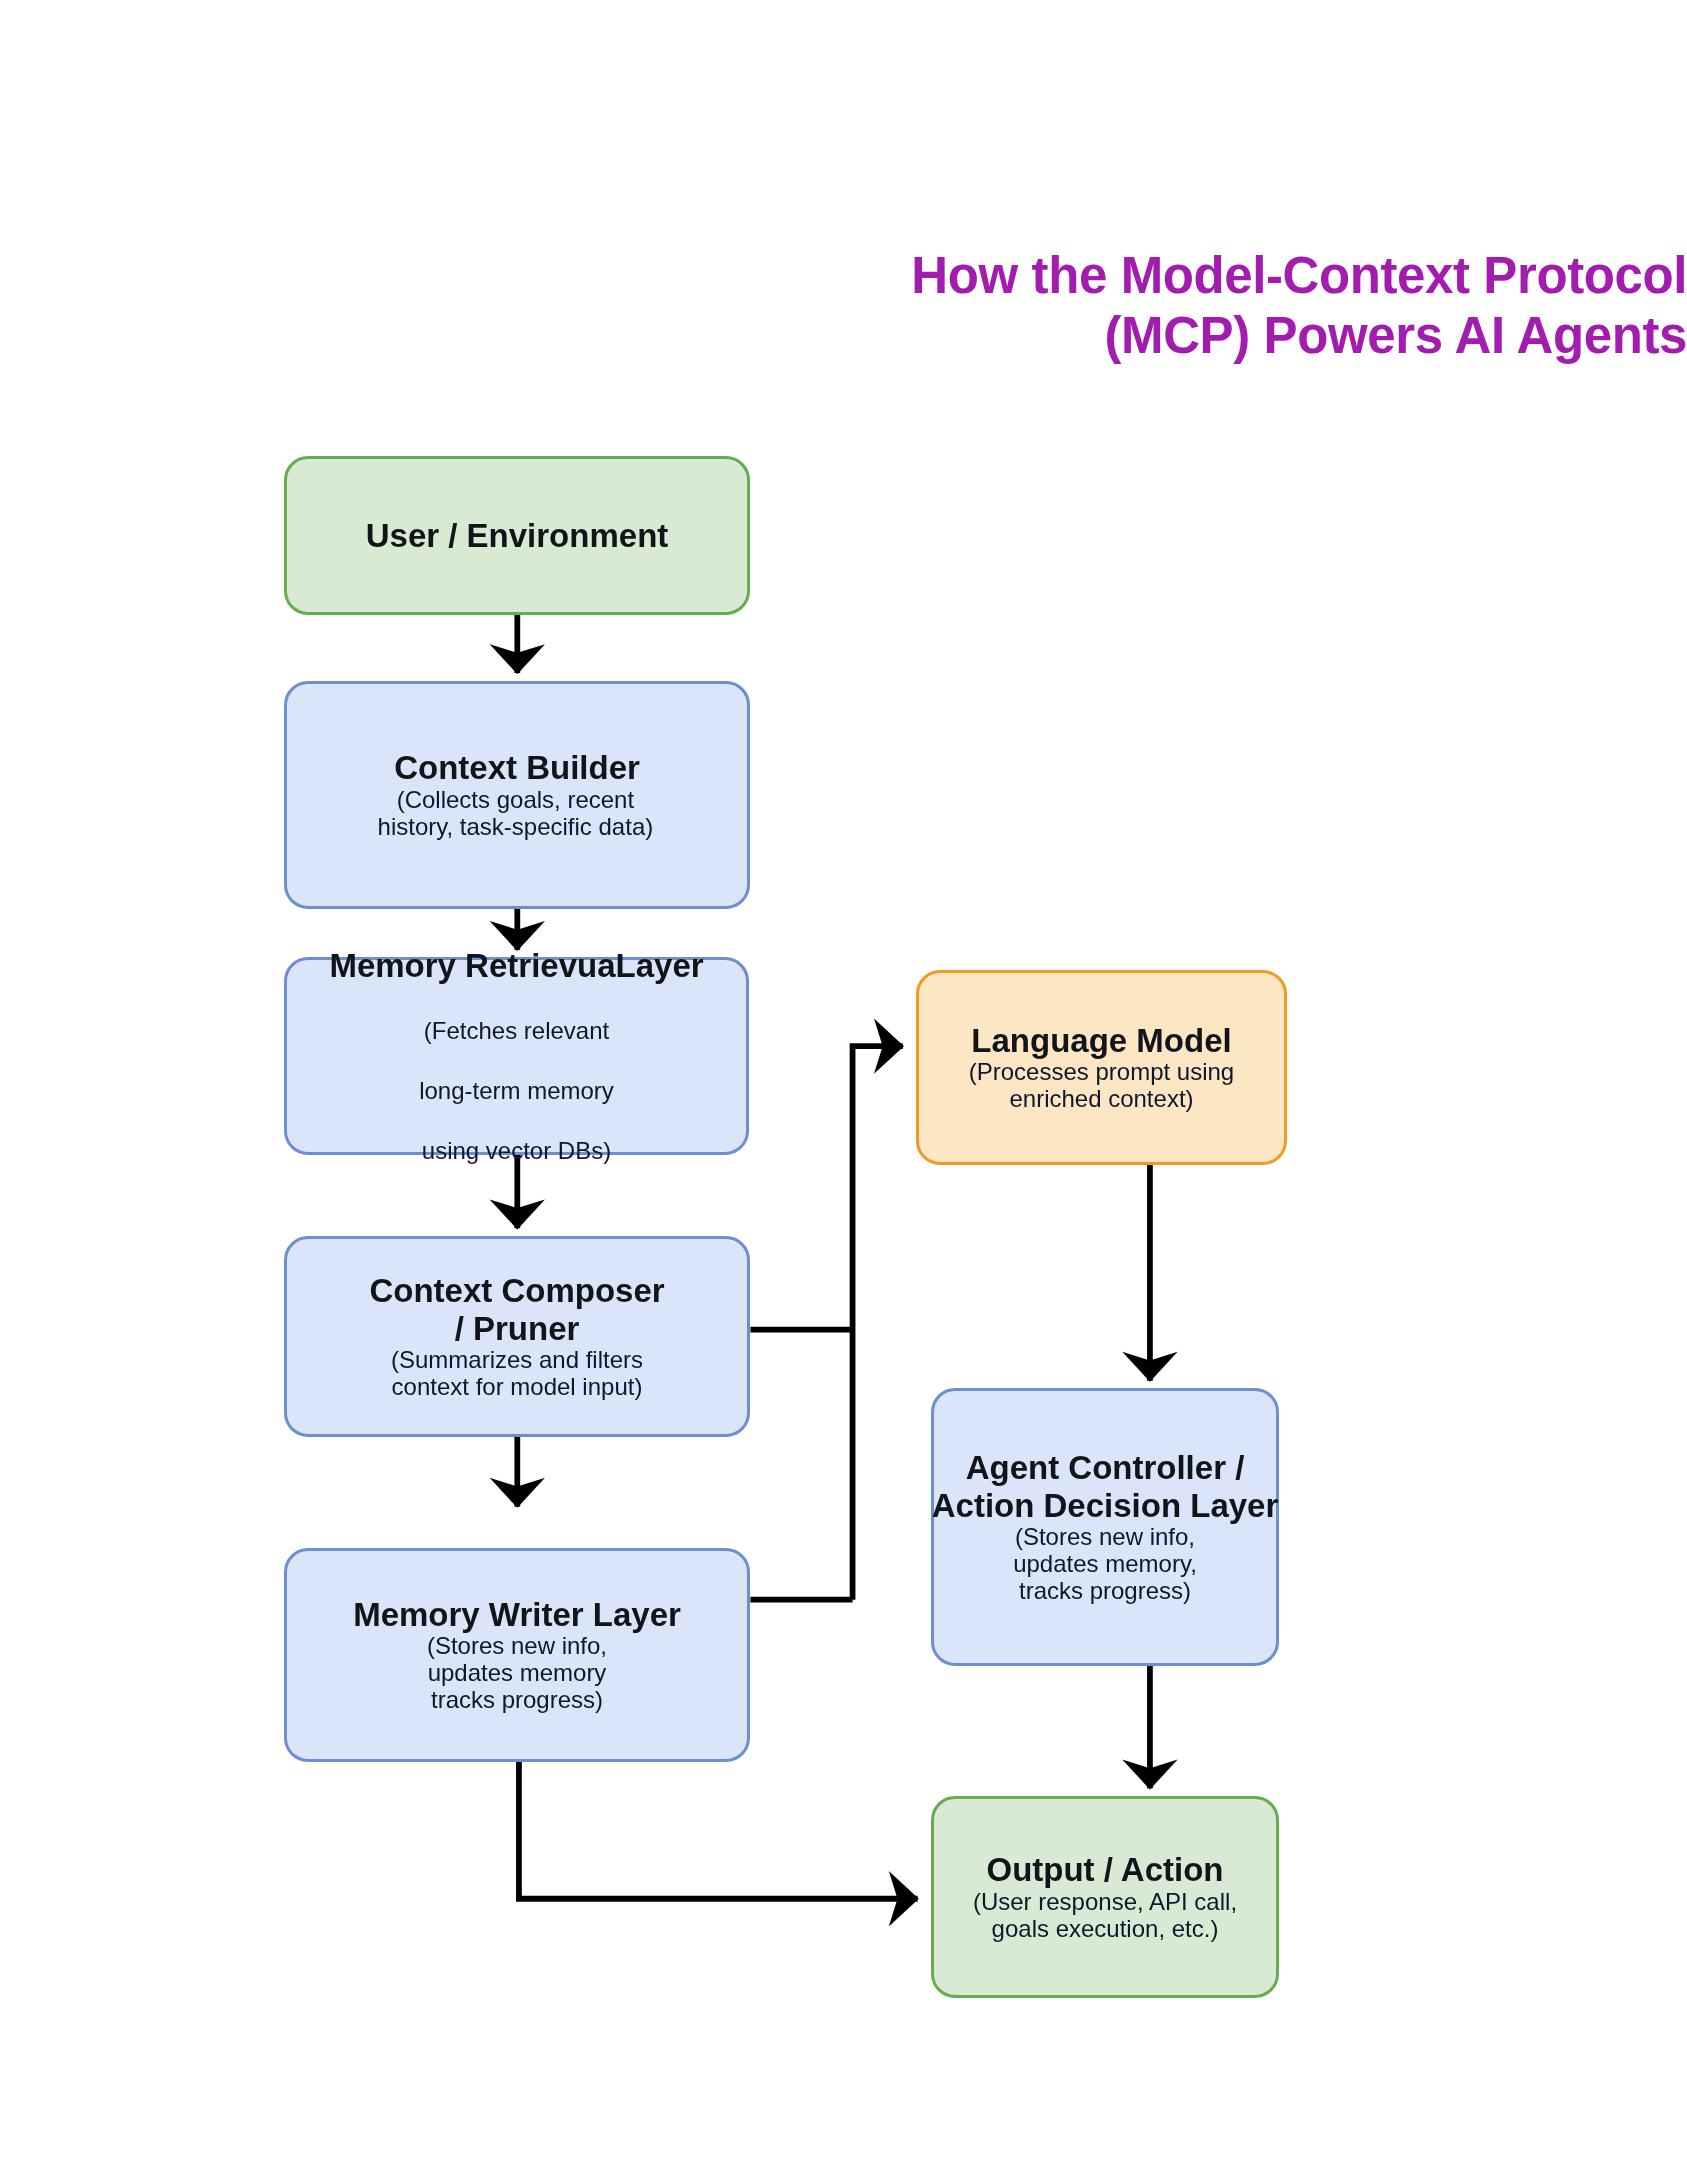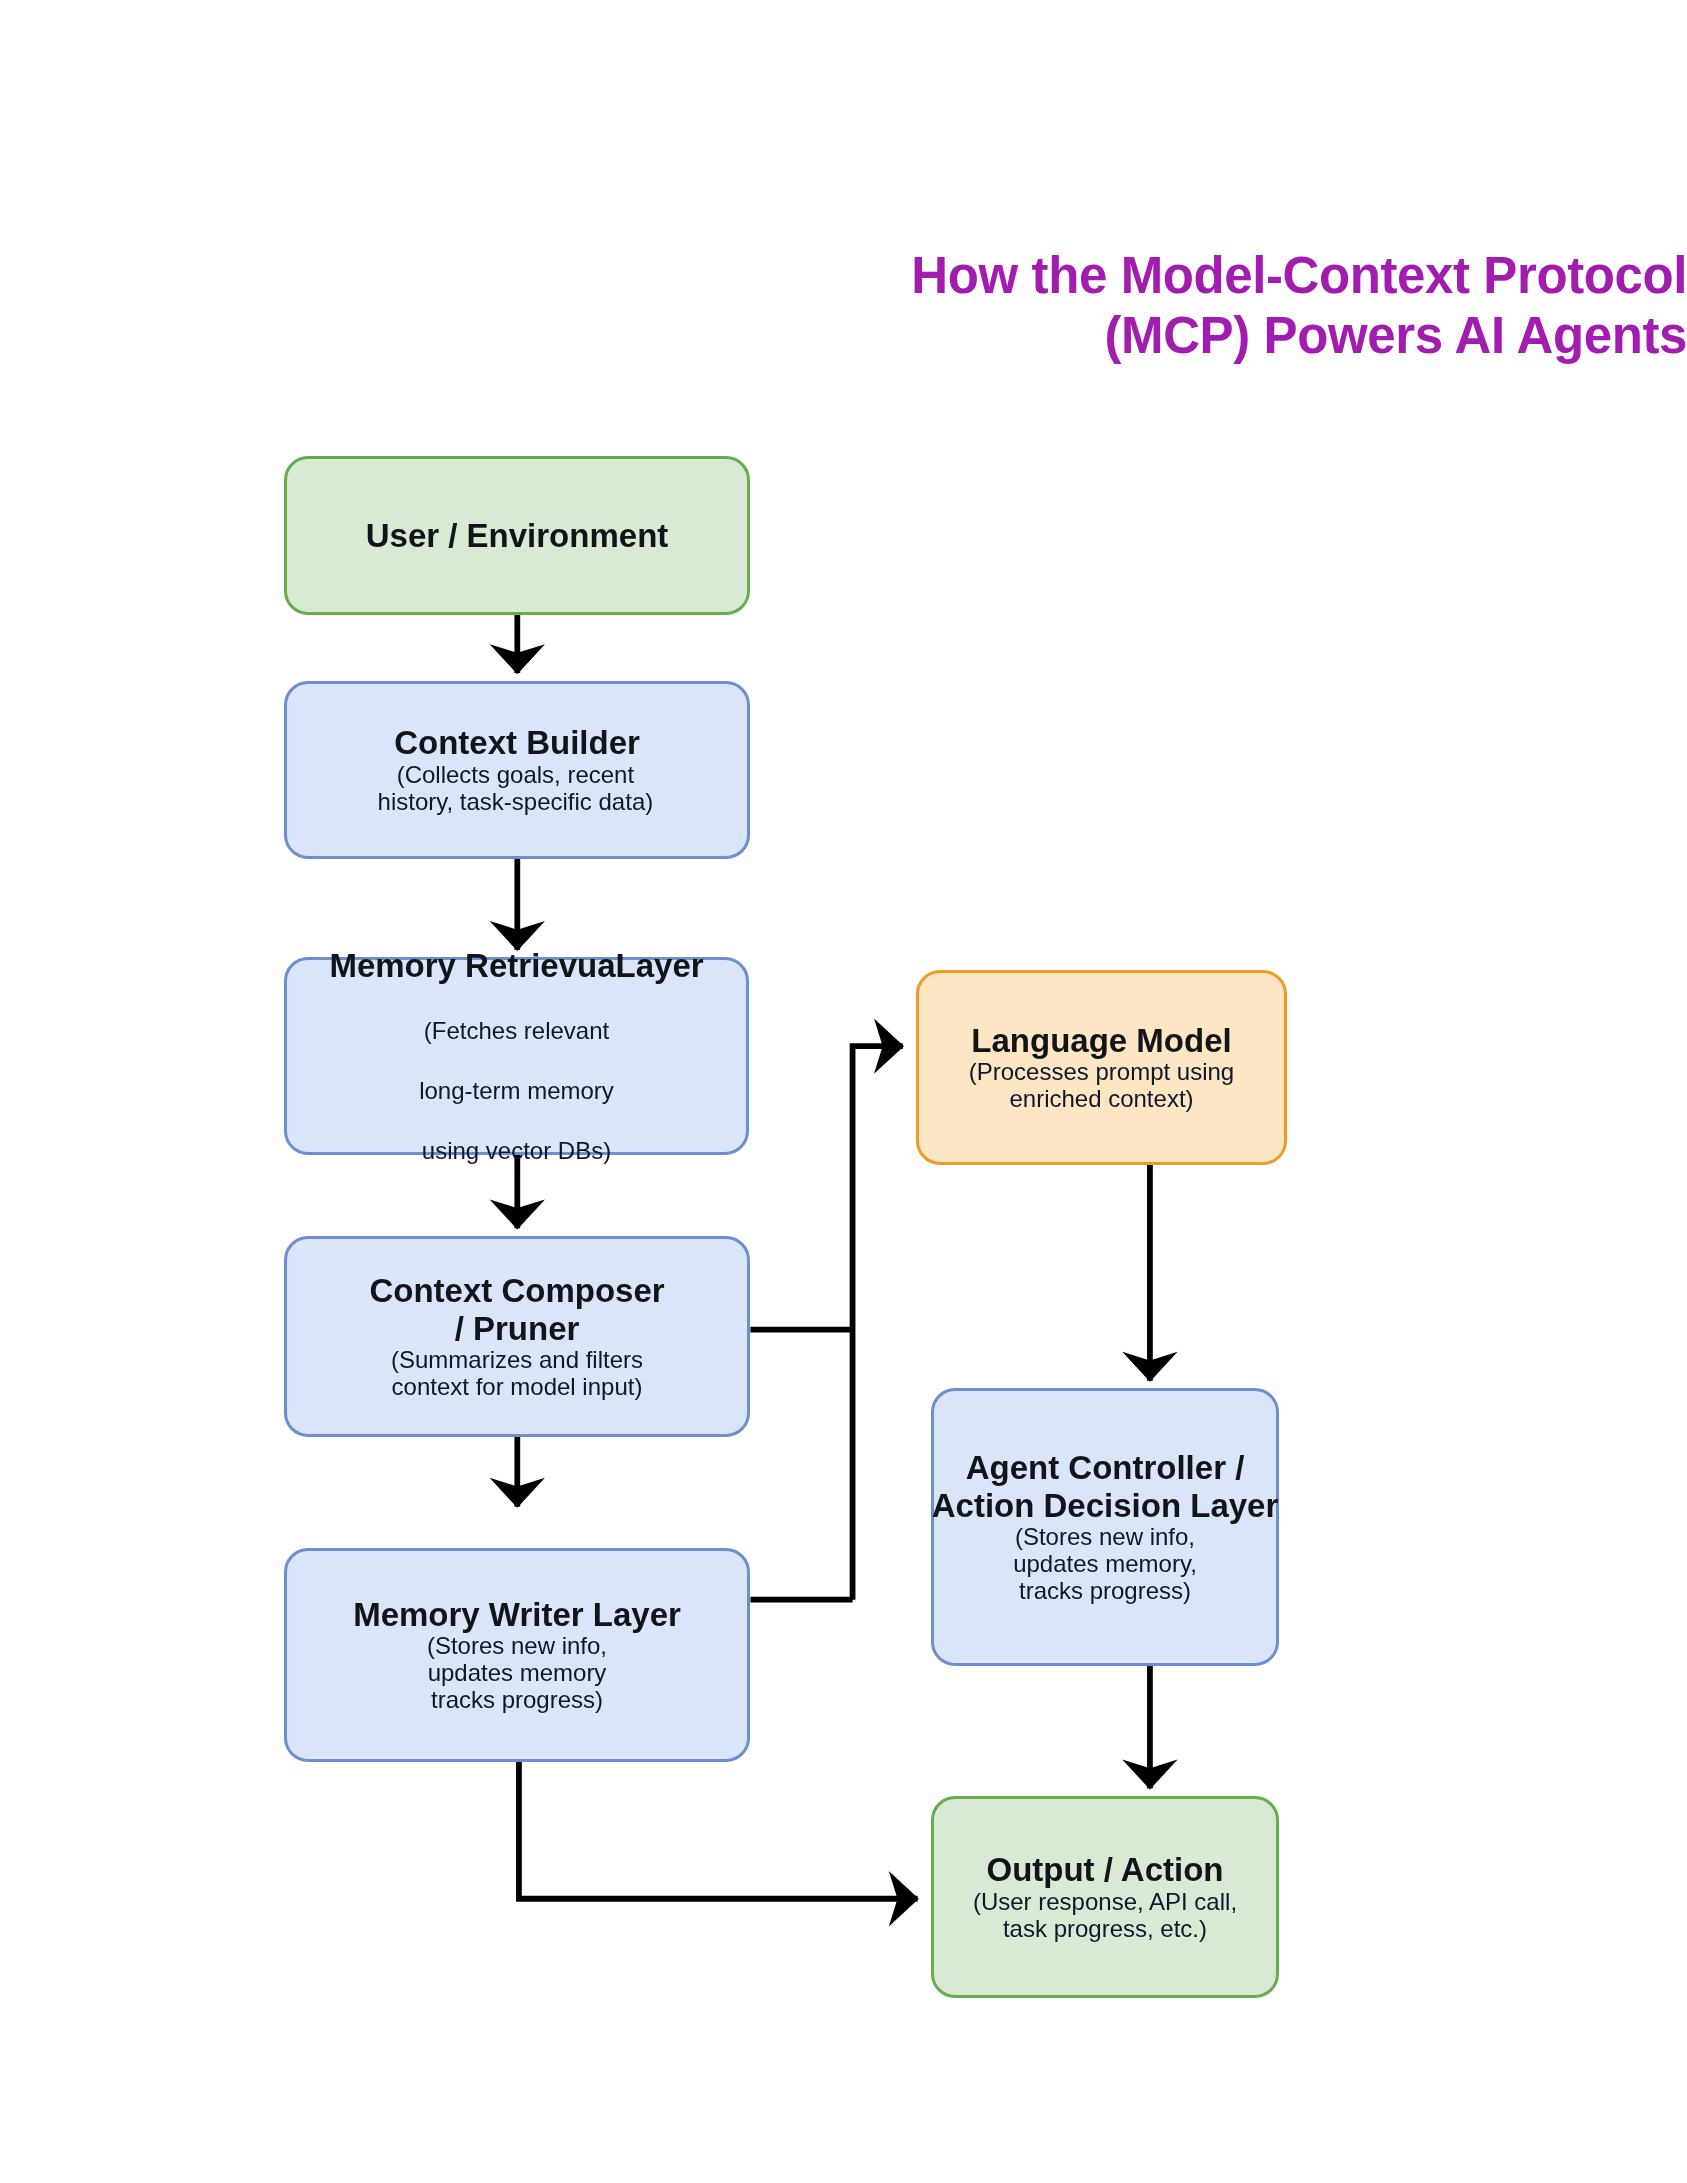--- a/index.html
+++ b/index.html
@@ -61,21 +61,21 @@
     color: #0f172a;
     white-space: nowrap;
   }
 
   .green { background: #d9ead4; border-color: #67ac4f; }
   .blue  { background: #dbe5f9; border-color: #6d8fcf; }
   .orange{ background: #fce6c4; border-color: #ef9b26; }
 
   
   #n-user        { left: 284px; top: 456px;  width: 466px; height: 159px; }
-  #n-builder     { left: 284px; top: 681px;  width: 466px; height: 178px; }
+  #n-builder     { left: 284px; top: 681px;  width: 466px; height: 228px; }
   #n-retrieval   { left: 284px; top: 957px; width: 465px; height: 198px; gap: 33px; }
   #n-composer    { left: 284px; top: 1236px; width: 466px; height: 201px; }
   #n-writer      { left: 284px; top: 1548px; width: 466px; height: 214px; }
   #n-lm          { left: 916px; top: 970px; width: 371px; height: 195px; text-align: right; }
   #n-agent       { left: 931px; top: 1388px; width: 348px; height: 278px; }
   #n-output      { left: 931px; top: 1796px; width: 348px; height: 202px; align-items: center; }
 
   
   #n-builder .sub { transform: translateX(-1.6px); }
   svg#wires {
@@ -165,17 +165,17 @@
     <div class="hd">Agent Controller /</div>
     <div class="hd">Action Decision Layer</div>
     <div class="sub">(Stores new info,</div>
     <div class="sub">updates memory,</div>
     <div class="sub">tracks progress)</div>
   </div>
 
   <div class="node green" id="n-output">
     <div class="hd">Output / Action</div>
     <div class="sub">(User response, API call,</div>
-    <div class="sub">task progress, etc.)</div>
+    <div class="sub">goals execution, etc.)</div>
   </div>
 
 </div>
 
 
 </body></html>

